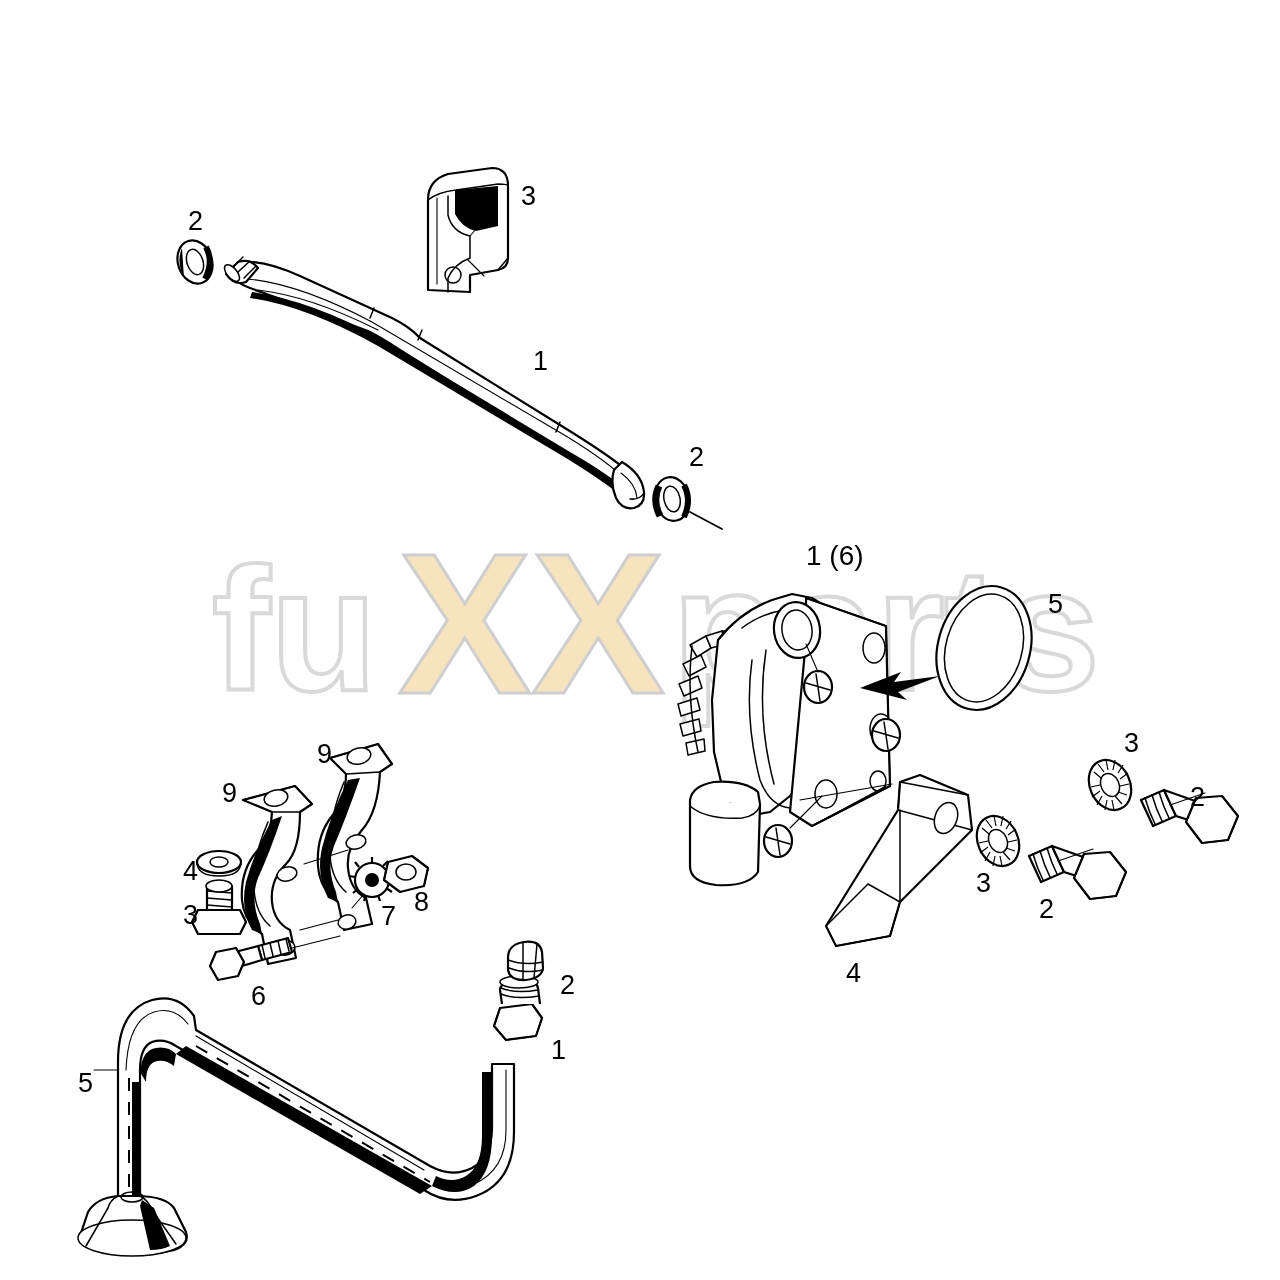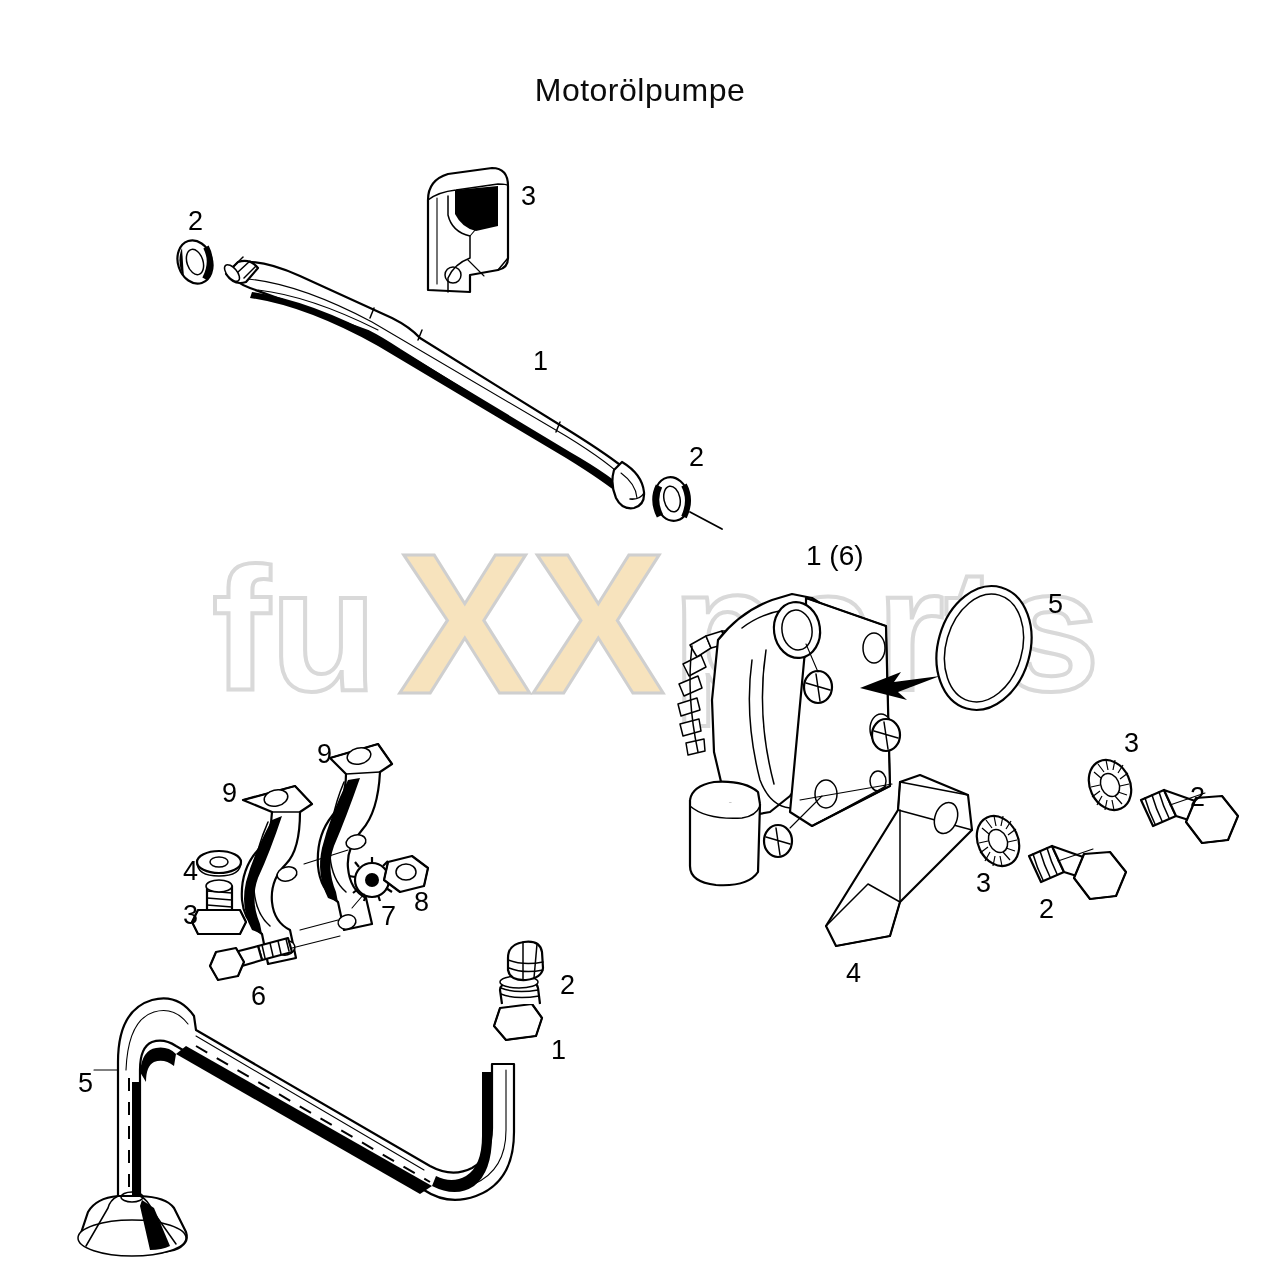--- a/index.html
+++ b/index.html
@@ -50,21 +50,20 @@
     white-space:nowrap;
     user-select:none;
   }
   .callout.big{font-size:28px;}
 </style>
 </head>
 <body>
 
 <div id="page">
 
-  <div id="title">Motorölpumpe</div>
 
   <div id="watermark">
     <svg width="1280" height="200" viewBox="0 0 1280 200" xmlns="http://www.w3.org/2000/svg">
       <g font-family="Liberation Sans, sans-serif" font-size="175" font-weight="bold">
         <text x="212" y="145" fill="none" stroke="#d9d9d9" stroke-width="4">fu</text>
         <text x="398" y="148" fill="#f7e3bd" stroke="#cfcfcf" stroke-width="3" font-size="200">XX</text>
         <text x="672" y="145" fill="none" stroke="#d9d9d9" stroke-width="4">parts</text>
       </g>
     </svg>
   </div>

